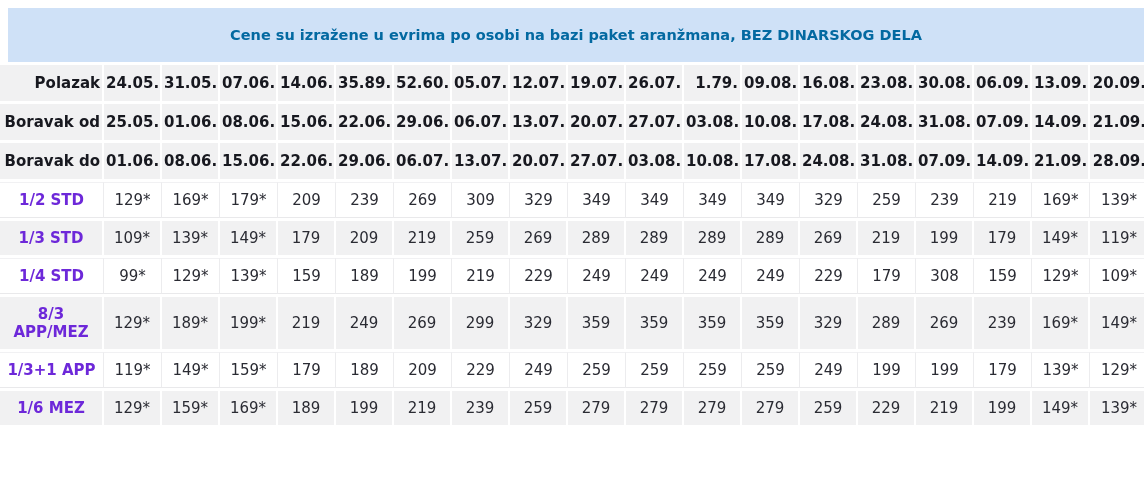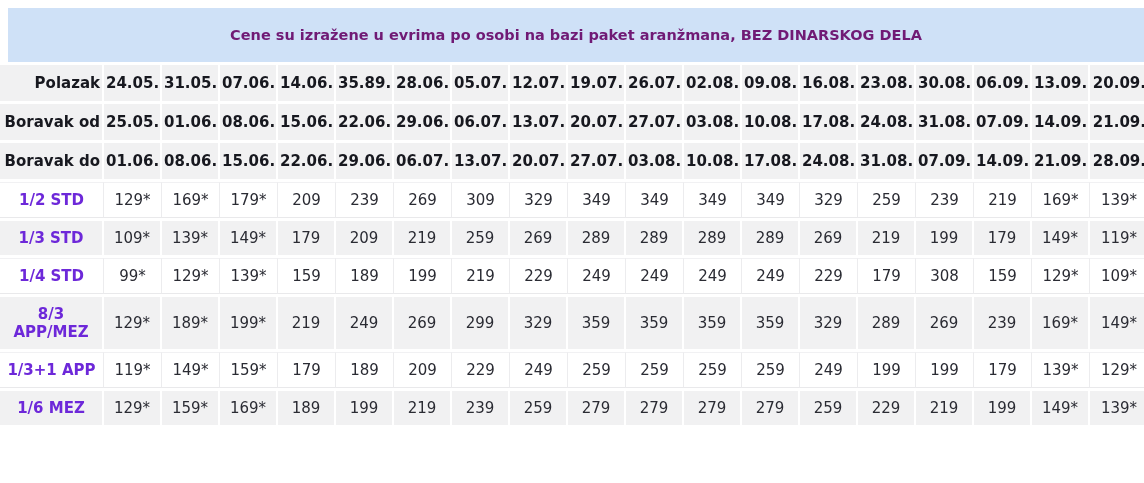--- a/index.html
+++ b/index.html
@@ -10,21 +10,21 @@
     background: #ffffff;
     font-family: "DejaVu Sans", "Liberation Sans", sans-serif;
     box-sizing: border-box;
     padding-top: 8px;
   }
   .banner {
     margin-left: 8px;
     width: 1136px;
     height: 54px;
     background: #cfe1f7;
-    color: #701a75;
+    color: #0369a1;
     font-weight: bold;
     font-size: 14.5px;
     line-height: 1.55;
     display: flex;
     flex-direction: column;
     align-items: center;
     justify-content: center;
     text-align: center;
     box-sizing: border-box;
   }
@@ -94,26 +94,26 @@
         <col class="date-col">
     </colgroup>
     <tbody>
         <tr class="shaded head-row">
           <td class="label-cell">Polazak</td>
           <td>24.05.</td>
           <td>31.05.</td>
           <td>07.06.</td>
           <td>14.06.</td>
           <td>35.89.</td>
-          <td>28.06.</td>
+          <td>52.60.</td>
           <td>05.07.</td>
           <td>12.07.</td>
           <td>19.07.</td>
           <td>26.07.</td>
-          <td>02.08.</td>
+          <td>1.79.</td>
           <td>09.08.</td>
           <td>16.08.</td>
           <td>23.08.</td>
           <td>30.08.</td>
           <td>06.09.</td>
           <td>13.09.</td>
           <td>20.09.</td>
         </tr>
         <tr class="shaded head-row">
           <td class="label-cell">Boravak od</td>

